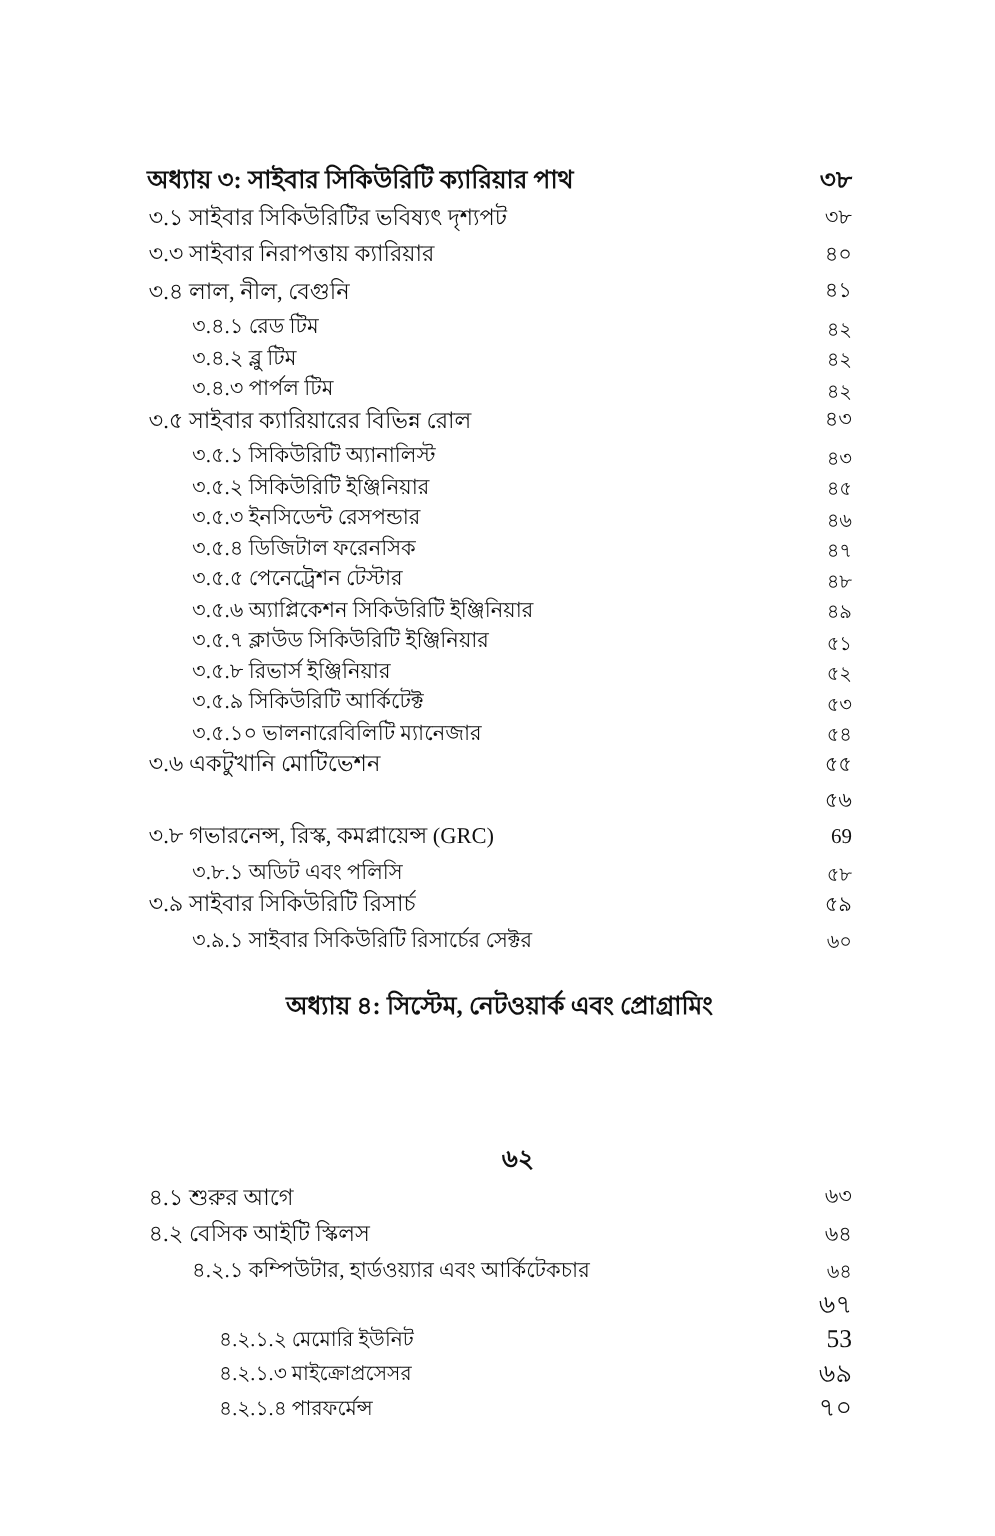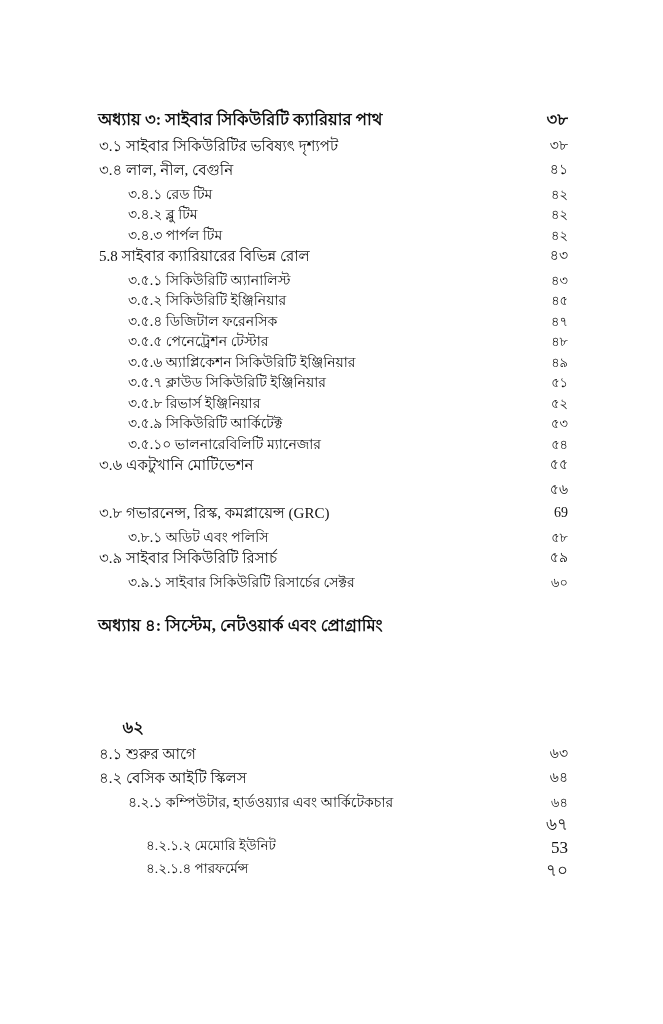--- a/index.html
+++ b/index.html
@@ -28,21 +28,21 @@
     padding: 112px 95px 0 98px;
   }
 
   .toc-list {
     width: 100%;
     display: block;
   }
 
   .toc-row {
     display: flex;
-    align-items: flex-start;
+    align-items: center;
     width: 100%;
     box-sizing: border-box;
     gap: 43px;
   }
 
   .toc-title {
     flex: 0 1 auto;
     white-space: nowrap;
     line-height: 1;
   }
@@ -114,53 +114,63 @@
         <span class="toc-title">অধ্যায় ৩: সাইবার সিকিউরিটি ক্যারিয়ার পাথ</span>
         <span class="toc-filler"></span>
         <span class="toc-page-num">৩৮</span>
       </div>
       <div class="toc-row level-1">
         <span class="toc-title">৩.১ সাইবার সিকিউরিটির ভবিষ্যৎ দৃশ্যপট</span>
         <span class="toc-filler"></span>
         <span class="toc-page-num">৩৮</span>
       </div>
       <div class="toc-row level-1">
+        <span class="toc-title">৩.৩ সাইবার নিরাপত্তায় ক্যারিয়ার</span>
+        <span class="toc-filler"></span>
+        <span class="toc-page-num">৪০</span>
+      </div>
+      <div class="toc-row level-1">
         <span class="toc-title">৩.৪ লাল, নীল, বেগুনি</span>
         <span class="toc-filler"></span>
         <span class="toc-page-num">৪১</span>
       </div>
       <div class="toc-row level-2">
         <span class="toc-title">৩.৪.১ রেড টিম</span>
         <span class="toc-filler"></span>
         <span class="toc-page-num">৪২</span>
       </div>
       <div class="toc-row level-2">
         <span class="toc-title">৩.৪.২ ব্লু টিম</span>
         <span class="toc-filler"></span>
         <span class="toc-page-num">৪২</span>
       </div>
       <div class="toc-row level-2">
         <span class="toc-title">৩.৪.৩ পার্পল টিম</span>
         <span class="toc-filler"></span>
         <span class="toc-page-num">৪২</span>
       </div>
       <div class="toc-row level-1">
-        <span class="toc-title">5.8 সাইবার ক্যারিয়ারের বিভিন্ন রোল</span>
+        <span class="toc-title">৩.৫ সাইবার ক্যারিয়ারের বিভিন্ন রোল</span>
         <span class="toc-filler"></span>
         <span class="toc-page-num">৪৩</span>
       </div>
       <div class="toc-row level-2">
         <span class="toc-title">৩.৫.১ সিকিউরিটি অ্যানালিস্ট</span>
         <span class="toc-filler"></span>
         <span class="toc-page-num">৪৩</span>
       </div>
       <div class="toc-row level-2">
         <span class="toc-title">৩.৫.২ সিকিউরিটি ইঞ্জিনিয়ার</span>
         <span class="toc-filler"></span>
         <span class="toc-page-num">৪৫</span>
+      </div>
+      <div class="toc-row level-2">
+        <span class="toc-title">৩.৫.৩ ইনসিডেন্ট রেসপন্ডার</span>
+        <span class="toc-filler"></span>
+        <span class="toc-page-num">৪৬</span>
       </div>
       <div class="toc-row level-2">
         <span class="toc-title">৩.৫.৪ ডিজিটাল ফরেনসিক</span>
         <span class="toc-filler"></span>
         <span class="toc-page-num">৪৭</span>
       </div>
       <div class="toc-row level-2">
         <span class="toc-title">৩.৫.৫ পেনেট্রেশন টেস্টার</span>
         <span class="toc-filler"></span>
         <span class="toc-page-num">৪৮</span>
@@ -242,18 +252,23 @@
       <div class="toc-row level-3">
         <span class="toc-filler"></span>
         <span class="toc-page-num">৬৭</span>
       </div>
       <div class="toc-row level-3">
         <span class="toc-title">৪.২.১.২ মেমোরি ইউনিট</span>
         <span class="toc-filler"></span>
         <span class="toc-page-num">53</span>
       </div>
       <div class="toc-row level-3">
+        <span class="toc-title">৪.২.১.৩ মাইক্রোপ্রসেসর</span>
+        <span class="toc-filler"></span>
+        <span class="toc-page-num">৬৯</span>
+      </div>
+      <div class="toc-row level-3">
         <span class="toc-title">৪.২.১.৪ পারফর্মেন্স</span>
         <span class="toc-filler"></span>
         <span class="toc-page-num">৭০</span>
       </div>
     </div>
 </div>
 
 </body></html>

